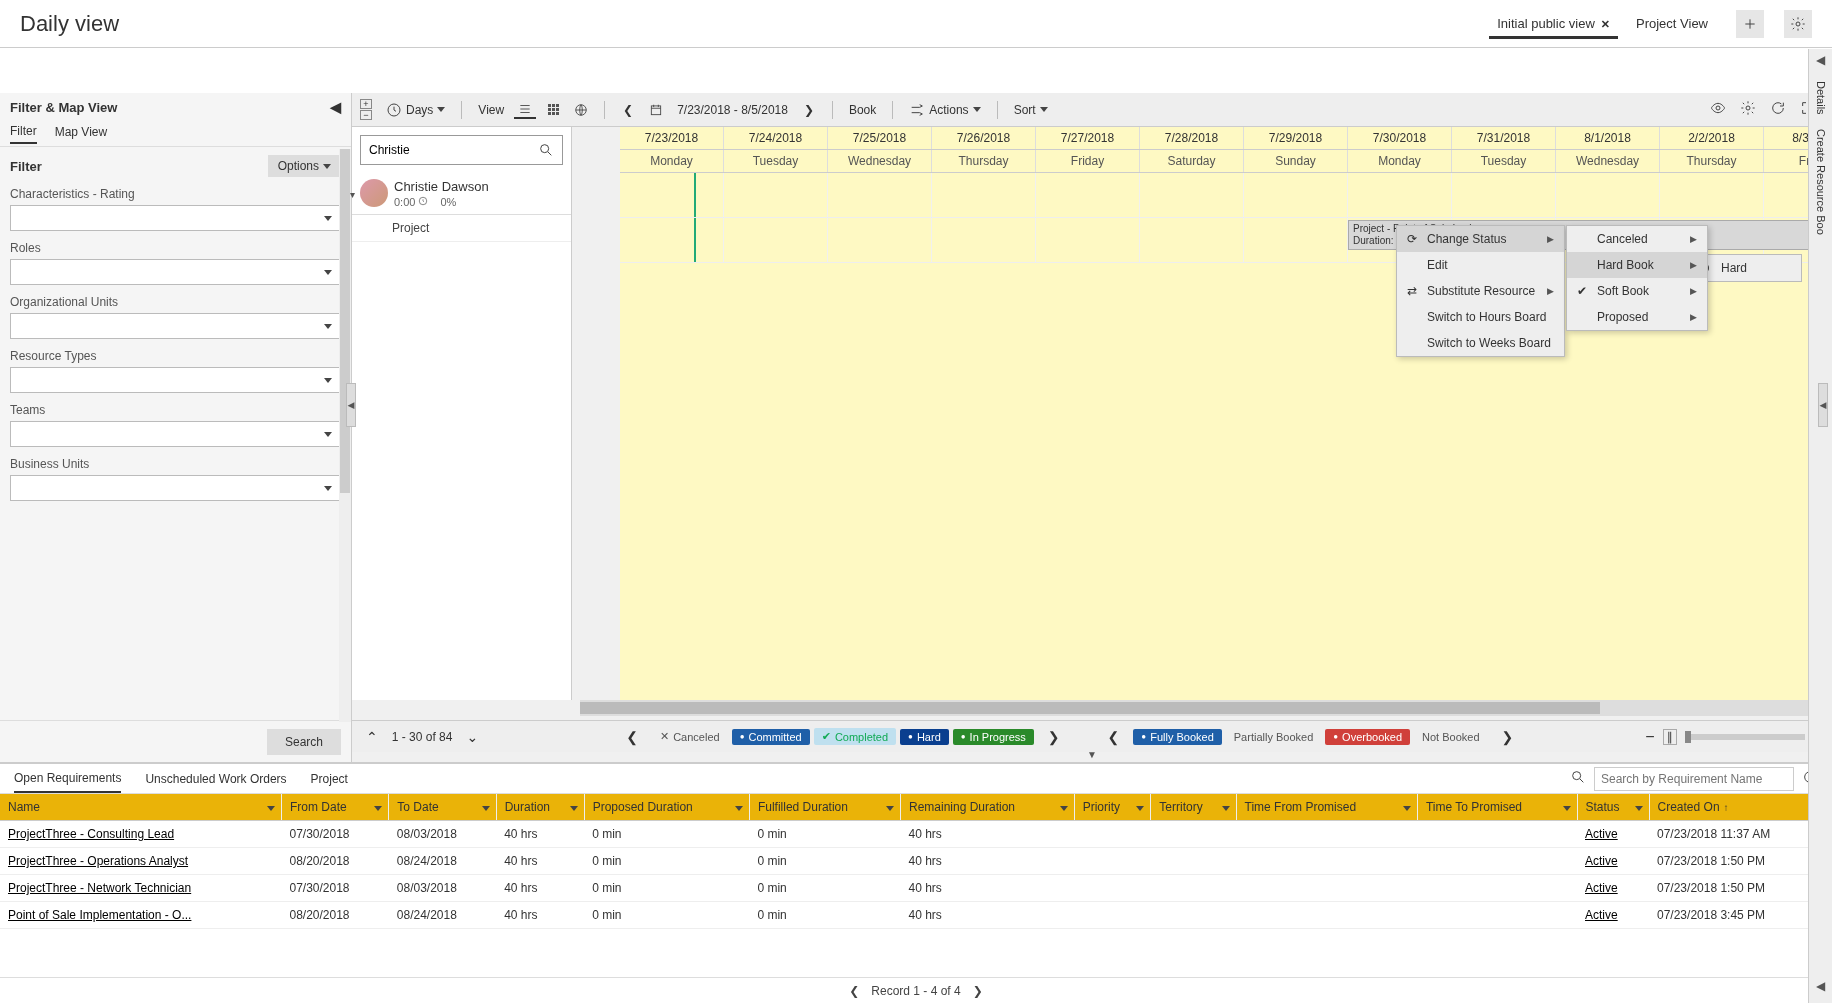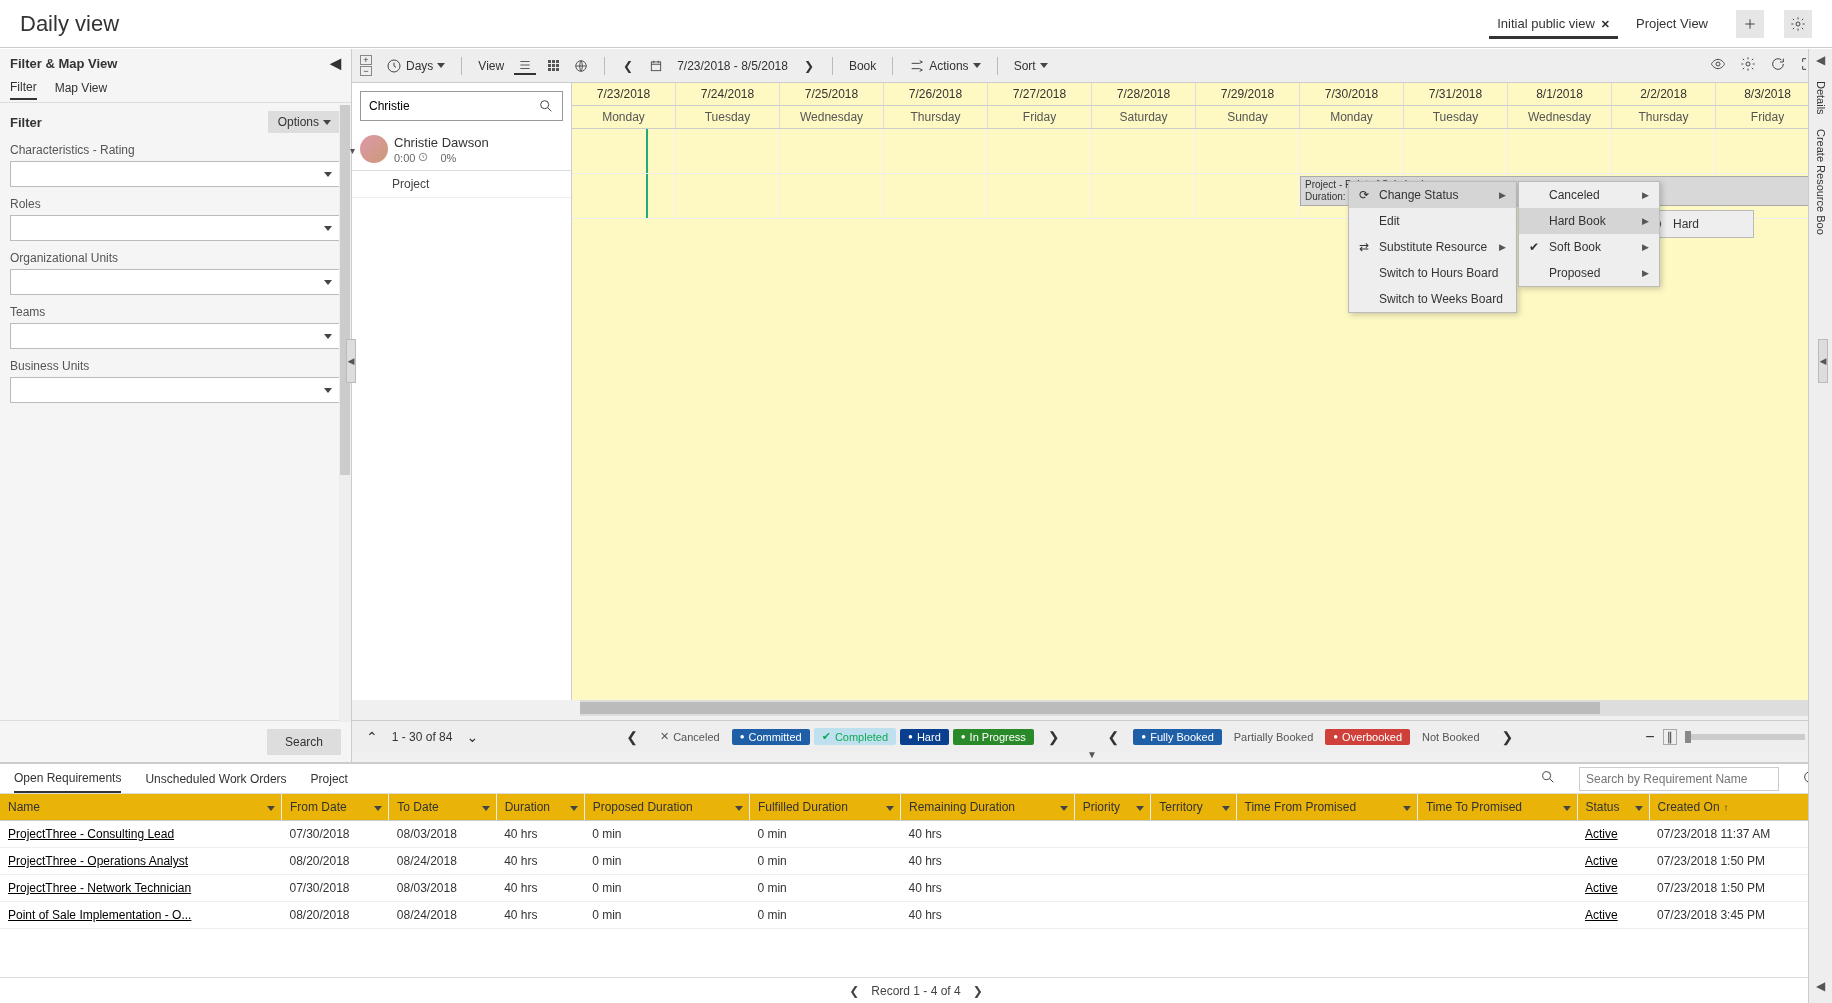--- a/index.html
+++ b/index.html
@@ -13,21 +13,21 @@
 .view-tab.active { font-weight:400; }
 .view-tab.active::after { content:""; position:absolute; bottom:-4px; left:0; right:0; height:3px; background:#333; }
 .view-tab .close { font-weight:bold; margin-left:6px; font-size:11px; }
 .icon-btn { width:28px; height:28px; background:#e6e6e6; display:flex; align-items:center; justify-content:center; cursor:pointer; font-size:14px; }
 svg.icn { width:16px; height:16px; fill:none; stroke:#444; stroke-width:1.5; }
 
 
 .main-area { position:absolute; top:49px; bottom:0; left:0; right:0; display:flex; flex-direction:column; }
 
 
-.upper { flex:1; display:flex; min-height:0; border-bottom:1px solid #ccc; }
+.upper { flex:1; display:flex; min-height:0; border-bottom:1px solid #ccc;margin-top:44px; }
 
 
 .sidebar { width:352px; border-right:1px solid #ccc; display:flex; flex-direction:column; background:#f5f5f5; position:relative; }
 .sidebar-header { height:28px; display:flex; align-items:center; padding:0 10px; font-size:13px; font-weight:600; color:#333; }
 .sidebar-header .collapse { margin-left:auto; cursor:pointer; font-size:14px; }
 .sidebar-tabs { height:26px; display:flex; gap:18px; padding:0 10px; border-bottom:1px solid #ddd; align-items:center; font-size:12px; }
 .sidebar-tabs .tab { cursor:pointer; padding-bottom:4px; }
 .sidebar-tabs .tab.active { border-bottom:2px solid #333; }
 .filter-panel { flex:1; overflow:auto; padding:8px 10px; }
 .filter-title-row { display:flex; align-items:center; margin-bottom:6px; }
@@ -46,21 +46,21 @@
 .board { flex:1; display:flex; flex-direction:column; background:#f0f0f0; position:relative; min-width:0; }
 .board-toolbar { height:34px; border-bottom:1px solid #ccc; display:flex; align-items:center; padding:0 8px; gap:6px; background:#eee; font-size:12px; }
 .board-toolbar .sep { width:1px; height:18px; background:#bbb; margin:0 6px; }
 .tb-item { display:flex; align-items:center; gap:4px; cursor:pointer; padding:0 4px; }
 .tb-item.icon { width:22px; justify-content:center; }
 .tb-right { margin-left:auto; display:flex; gap:14px; padding-right:8px; }
 .mini-grid { display:flex; flex-direction:column; gap:1px; }
 .mini-grid .r { display:flex; gap:1px; }
 .mini-grid .c { width:3px; height:3px; background:#555; }
 
-.board-body { flex:1; display:flex; min-height:0; }
+.board-body { flex:1; display:flex; min-height:0;gap:48px; }
 .resource-col { width:220px; border-right:1px solid #ccc; background:#fff; display:flex; flex-direction:column; }
 .resource-search { padding:8px; }
 .resource-search .box { border:1px solid #999; height:30px; display:flex; align-items:center; padding:0 8px; }
 .resource-search input { border:none; outline:none; flex:1; font-size:12px; }
 .resource-row { border-bottom:1px solid #ddd; padding:6px 8px; display:flex; align-items:flex-start; gap:6px; position:relative; }
 .resource-row .avatar { width:28px; height:28px; border-radius:50%; background:linear-gradient(135deg,#d9a 0%,#c97 100%); flex-shrink:0; }
 .resource-row .info .name { font-size:13px; }
 .resource-row .info .meta { font-size:11px; color:#666; display:flex; gap:12px; margin-top:2px; }
 .resource-row .expand { position:absolute; left:-2px; top:16px; font-size:10px; color:#555; cursor:pointer; }
 .project-row { padding:6px 8px 6px 40px; border-bottom:1px solid #eee; background:#fff; font-size:12px; color:#444; }
@@ -105,21 +105,21 @@
 .right-rail .chev { font-size:12px; color:#555; cursor:pointer; }
 
 
 .coll-handle { position:absolute; width:10px; height:44px; background:#ddd; border:1px solid #bbb; display:flex; align-items:center; justify-content:center; font-size:9px; color:#555; cursor:pointer; z-index:40; }
 
 
 .lower { height:240px; display:flex; flex-direction:column; border-top:1px solid #ccc; }
 .lower-tabs { height:30px; display:flex; align-items:center; gap:24px; padding:0 14px; font-size:12px; border-bottom:1px solid #ddd; }
 .lower-tabs .tab { cursor:pointer; padding:6px 0; }
 .lower-tabs .tab.active { border-bottom:2px solid #333; }
-.lower-tabs .right { margin-left:auto; display:flex; align-items:center; gap:23px; }
+.lower-tabs .right { margin-left:auto; display:flex; align-items:center; gap:8px; }
 .lower-tabs input { border:1px solid #ccc; height:24px; width:200px; padding:0 6px; font-size:12px; }
 .grid { flex:1; overflow:auto; }
 .grid table { width:100%; border-collapse:collapse; font-size:12px; }
 .grid th { text-align:left; font-weight:400; color:#333; padding:6px 8px; border-bottom:1px solid #ccc; border-right:1px solid #eee; position:relative; background:#eab308; white-space:nowrap; }
 .grid th .caret { position:absolute; right:6px; top:12px; }
 .grid td { padding:6px 8px; border-bottom:1px solid #eee; white-space:nowrap; }
 .grid td a { color:#000000; text-decoration:underline; cursor:pointer; }
 .grid-pager { height:26px; border-top:1px solid #ddd; display:flex; align-items:center; justify-content:center; gap:12px; font-size:12px; color:#444; }
 .grid-pager .chev { cursor:pointer; }
 
@@ -177,20 +177,26 @@
               </div>
             </div>
             <div class="filter-group">
               <label>Roles</label>
               <div class="dropdown">
                 <span class="caret"></span>
               </div>
             </div>
             <div class="filter-group">
               <label>Organizational Units</label>
+              <div class="dropdown">
+                <span class="caret"></span>
+              </div>
+            </div>
+            <div class="filter-group">
+              <label>Resource Types</label>
               <div class="dropdown">
                 <span class="caret"></span>
               </div>
             </div>
             <div class="filter-group">
               <label>Teams</label>
               <div class="dropdown">
                 <span class="caret"></span>
               </div>
             </div>

